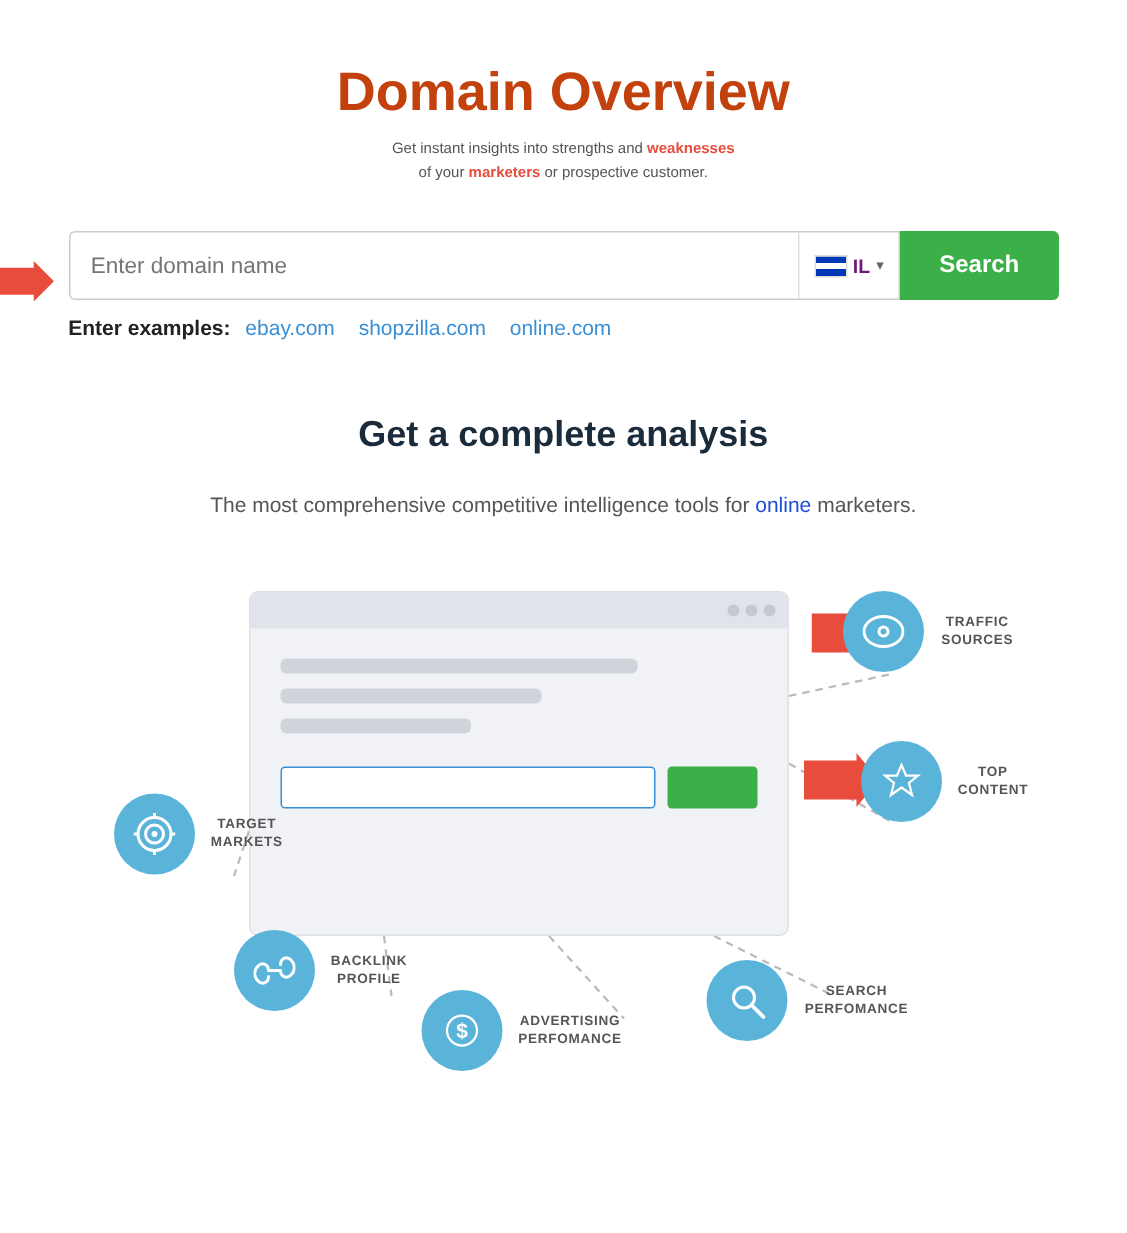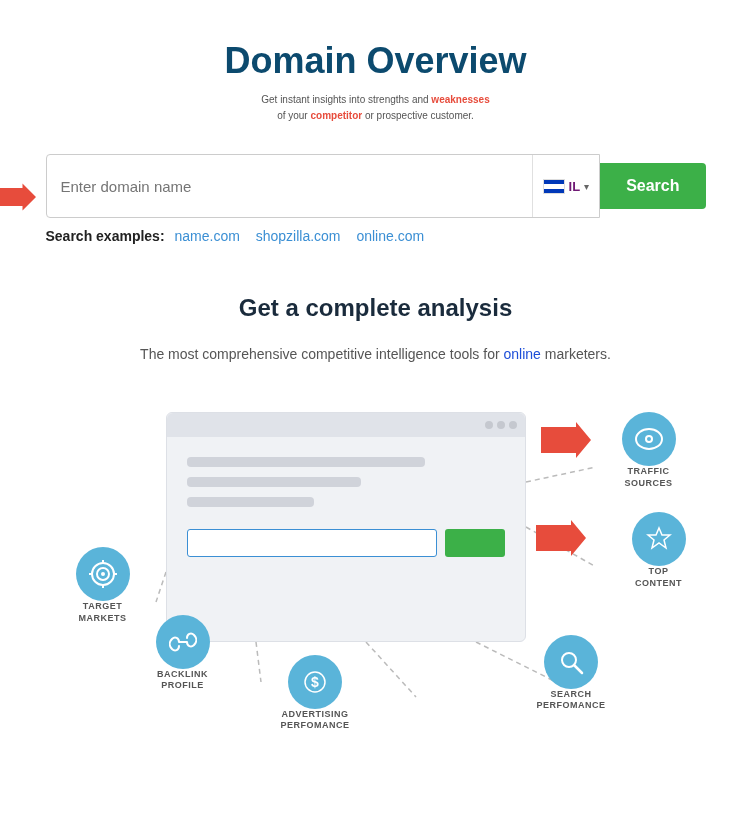--- a/index.html
+++ b/index.html
@@ -20,21 +20,21 @@
     }
 
     
     .header-section {
       text-align: center;
       margin-bottom: 30px;
     }
     .page-title {
       font-size: 36px;
       font-weight: 800;
-      color: #0c4a6e;
+      color: #c2410c;
       margin-bottom: 10px;
     }
     .page-subtitle {
       font-size: 10px;
       color: #555;
       line-height: 1.6;
     }
     .page-subtitle span {
       color: #e74c3c;
       font-weight: bold;
@@ -70,21 +70,21 @@
       height: 30px;
     }
 
     .search-input-wrapper {
       flex: 1;
       border: 1px solid #ccc;
       border-radius: 4px 0 0 4px;
       display: flex;
       align-items: center;
       background: #fff;
-      height: 64px;
+      height: 46px;
     }
 
     .search-input {
       flex: 1;
       border: none;
       outline: none;
       font-size: 15px;
       color: #aaa;
       padding: 0 14px;
       background: transparent;
@@ -250,23 +250,23 @@
       width: 60px;
       height: 28px;
       background: #3cb048;
       border-radius: 3px;
     }
 
     
     .node {
       position: absolute;
       display: flex;
-      flex-direction: column;
-      align-items: center;
-      gap: 0;
+      flex-direction: row;
+      align-items: center;
+      gap: 11px;
     }
 
     .node-circle {
       width: 54px;
       height: 54px;
       border-radius: 50%;
       background: #5ab4d9;
       display: flex;
       align-items: center;
       justify-content: center;
@@ -319,21 +319,21 @@
   </style>
 </head>
 <body>
 
 <div class="page-container">
 
   <div class="header-section">
     <h1 class="page-title">Domain Overview</h1>
     <p class="page-subtitle">
       Get instant insights into strengths and <span>weaknesses</span><br>
-      of your <span>competitor</span> or prospective customer.
+      of your <span>marketers</span> or prospective customer.
     </p>
   </div>
 
   <div class="search-section">
 
     <div class="arrow-indicator">
       <svg viewBox="0 0 50 30" xmlns="http://www.w3.org/2000/svg">
         <polygon points="0,5 35,5 35,0 50,15 35,30 35,25 0,25" fill="#e74c3c"></polygon>
       </svg>
     </div>
@@ -344,22 +344,22 @@
         <div class="flag-dropdown">
           <div class="flag-icon"></div>
           <span class="flag-text">IL</span>
           <span class="flag-chevron">▾</span>
         </div>
       </div>
       <button class="search-btn">Search</button>
     </div>
 
     <div class="domain-examples">
-      <span class="label">Search examples:</span>
-      <a href="#">name.com</a>
+      <span class="label">Enter examples:</span>
+      <a href="#">ebay.com</a>
       <a href="#">shopzilla.com</a>
       <a href="#">online.com</a>
     </div>
   </div>
 
   <div class="analysis-section">
     <h2 class="analysis-title">Get a complete analysis</h2>
     <p class="analysis-subtitle">
       The most comprehensive competitive intelligence tools for <a href="#">online</a> marketers.
     </p>

